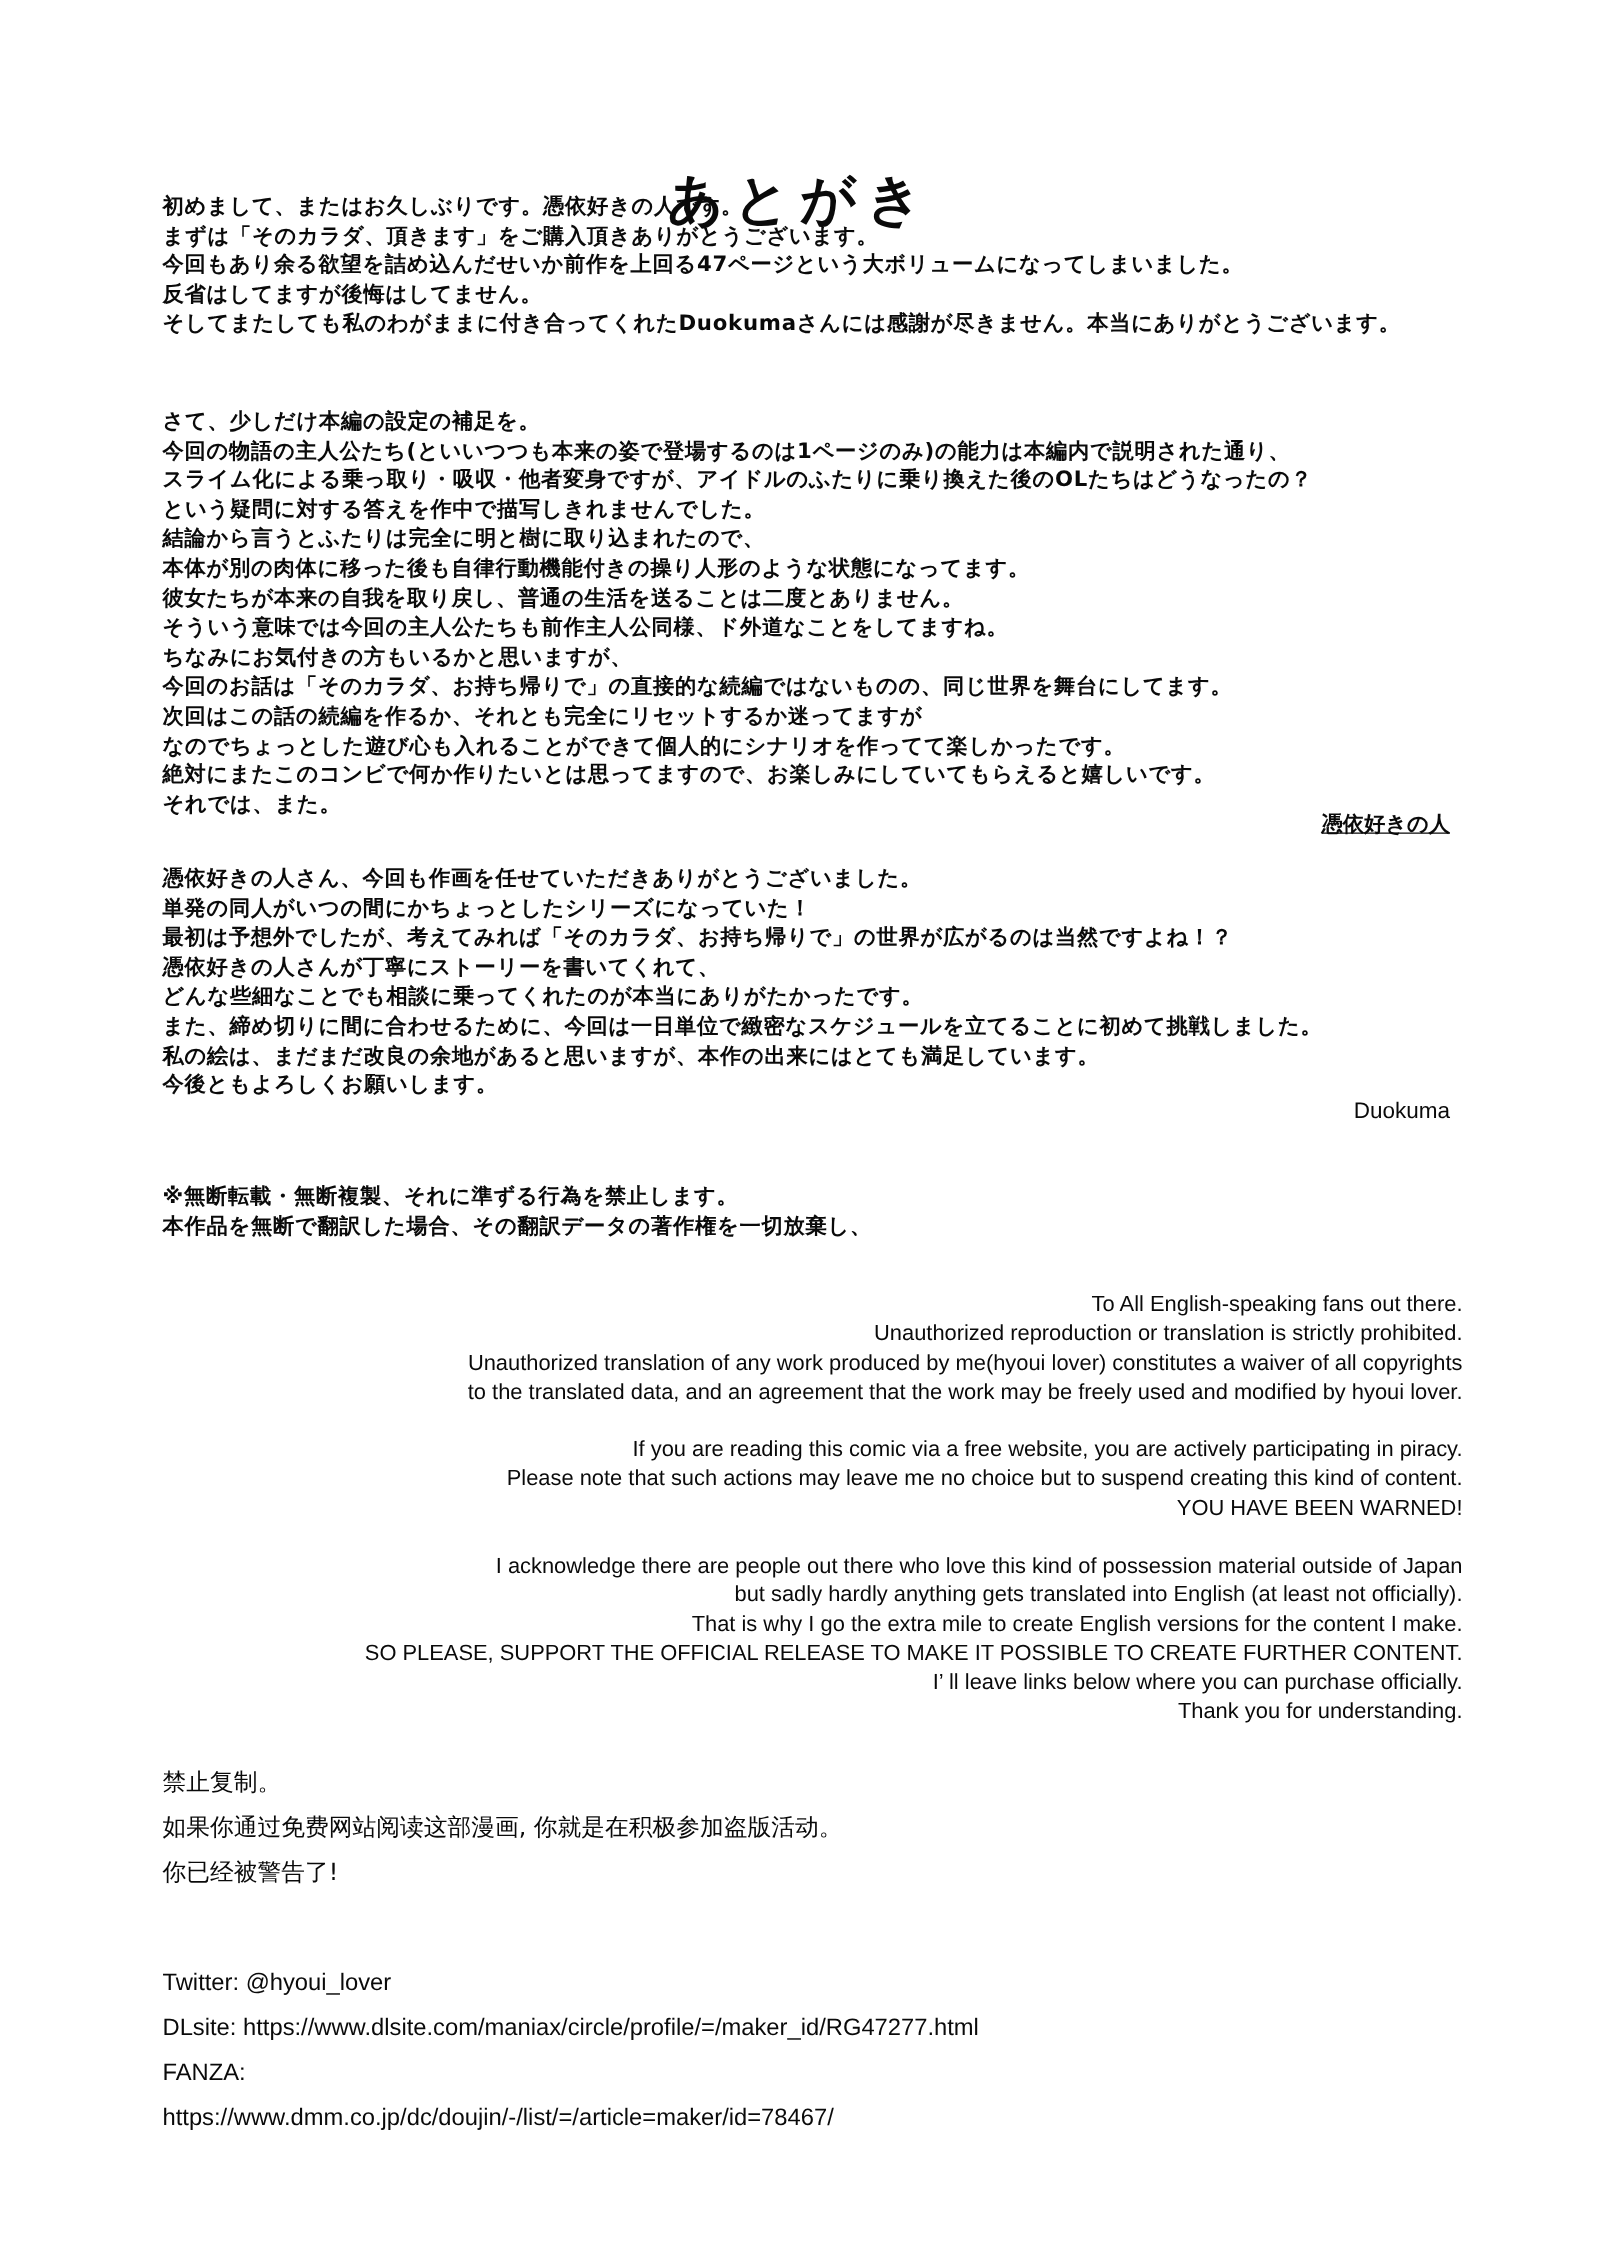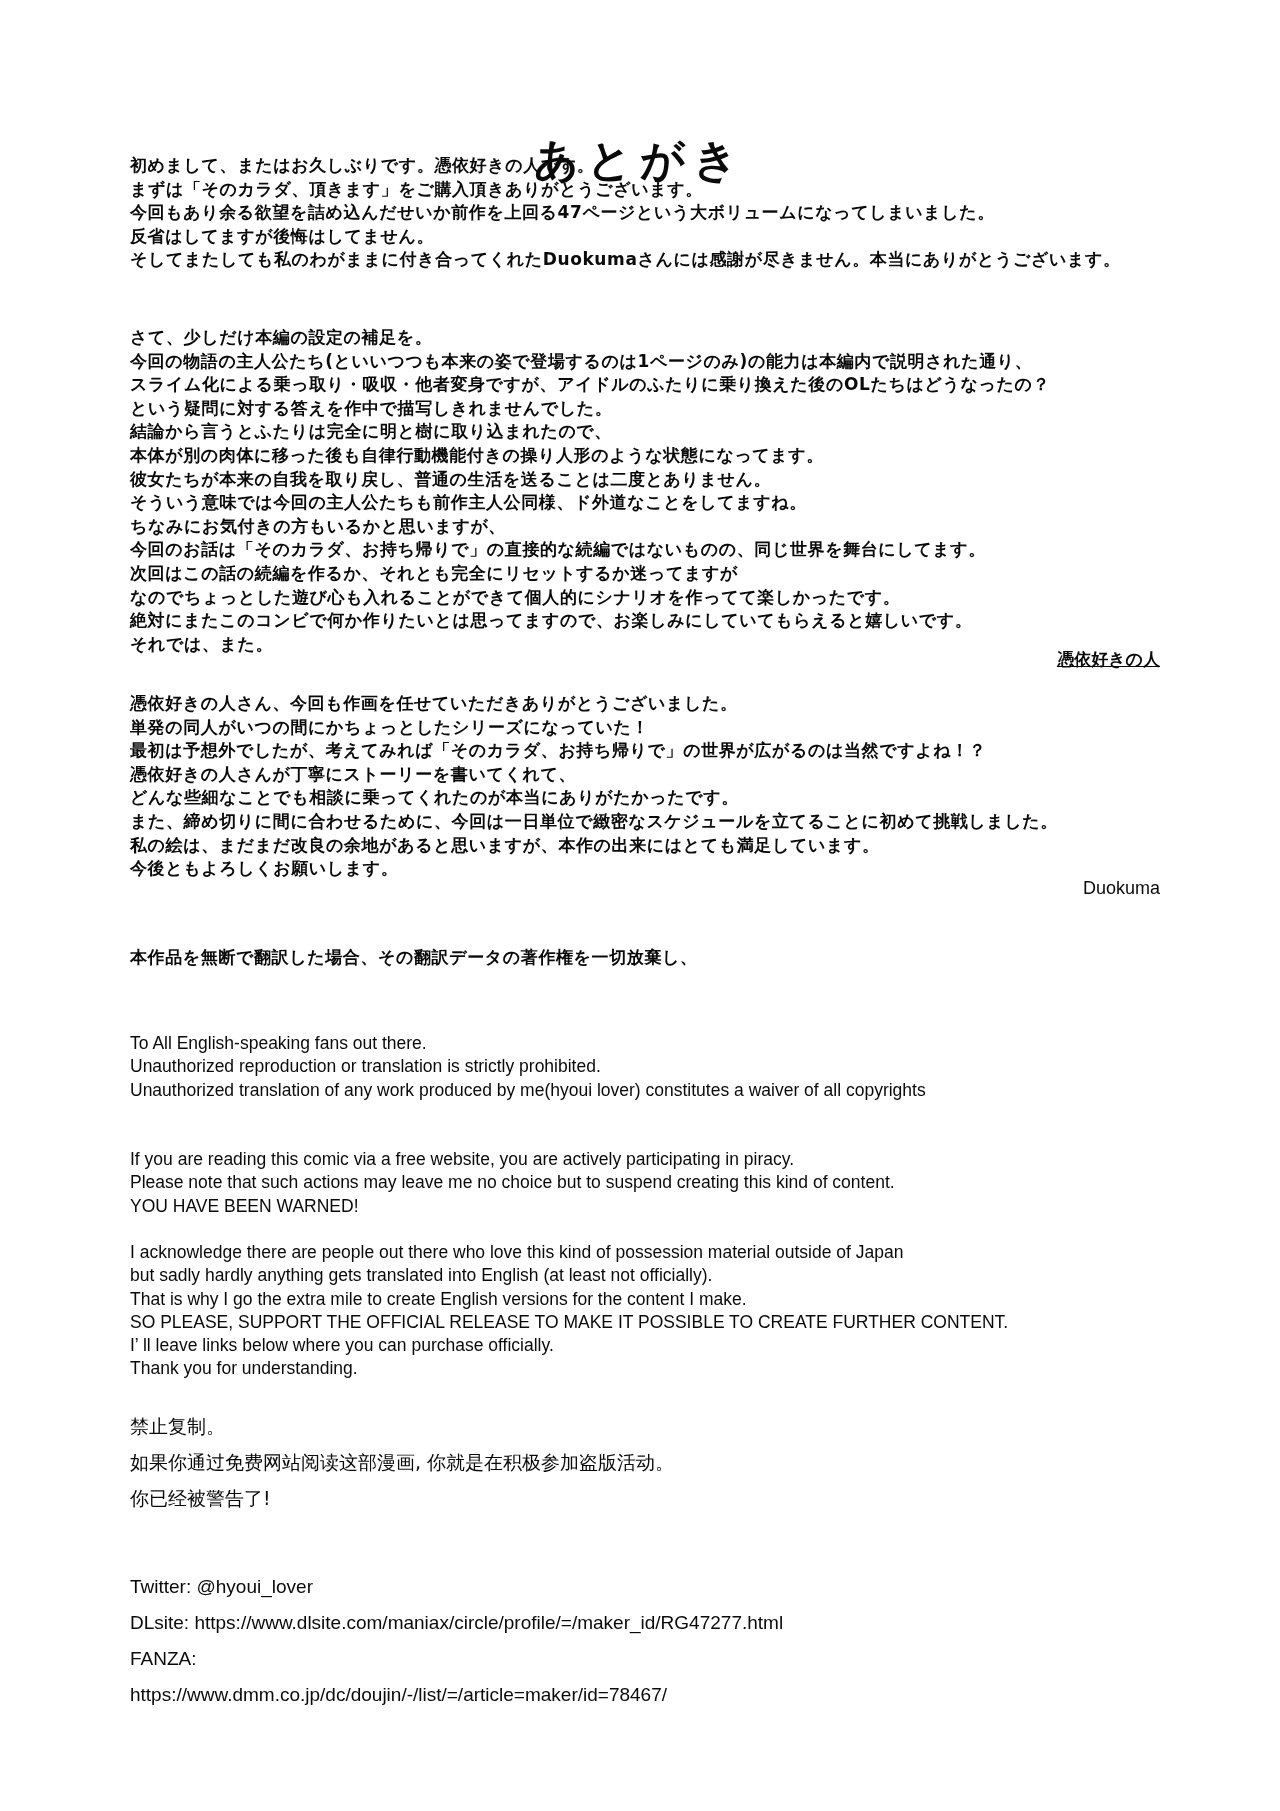--- a/index.html
+++ b/index.html
@@ -43,21 +43,21 @@
       font-size: 17px;
       font-weight: bold;
       white-space: nowrap;
     }
     .en {
       font-family: "Liberation Sans", sans-serif;
       font-size: 17.5px;
       line-height: 23.3px;
       white-space: nowrap;
     }
-    .en .line { display: block; height: 23.3px; }
+    .en .line { display: block; height: 23.3px; text-align: right; }
     .cn {
       font-family: "DejaVu Sans", sans-serif;
       font-size: 19px;
       line-height: 36px;
       white-space: nowrap;
     }
     .cn .line { display: block; height: 36px; }
     .links {
       font-family: "Liberation Sans", sans-serif;
       font-size: 19px;
@@ -105,27 +105,29 @@
   <span class="line">憑依好きの人さんが丁寧にストーリーを書いてくれて、</span>
   <span class="line">どんな些細なことでも相談に乗ってくれたのが本当にありがたかったです。</span>
   <span class="line">また、締め切りに間に合わせるために、今回は一日単位で緻密なスケジュールを立てることに初めて挑戦しました。</span>
   <span class="line">私の絵は、まだまだ改良の余地があると思いますが、本作の出来にはとても満足しています。</span>
   <span class="line">今後ともよろしくお願いします。</span>
 </div>
 
 <div class="signature" style="top:878px; font-family:'Liberation Sans', sans-serif; font-weight:normal; font-size:18px;">Duokuma</div>
 
 <div class="block jp" style="top:946px;">
+  <span class="line">※無断転載・無断複製、それに準ずる行為を禁止します。</span>
   <span class="line">本作品を無断で翻訳した場合、その翻訳データの著作権を一切放棄し、</span>
 </div>
 
 <div class="block en" style="top:1032px;">
   <span class="line">To All English-speaking fans out there.</span>
   <span class="line">Unauthorized reproduction or translation is strictly prohibited.</span>
   <span class="line">Unauthorized translation of any work produced by me(hyoui lover) constitutes a waiver of all copyrights</span>
+  <span class="line">to the translated data, and an agreement that the work may be freely used and modified by hyoui lover.</span>
 </div>
 
 <div class="block en" style="top:1148px;">
   <span class="line">If you are reading this comic via a free website, you are actively participating in piracy.</span>
   <span class="line">Please note that such actions may leave me no choice but to suspend creating this kind of content.</span>
   <span class="line">YOU HAVE BEEN WARNED!</span>
 </div>
 
 <div class="block en" style="top:1241px;">
   <span class="line">I acknowledge there are people out there who love this kind of possession material outside of Japan</span>

